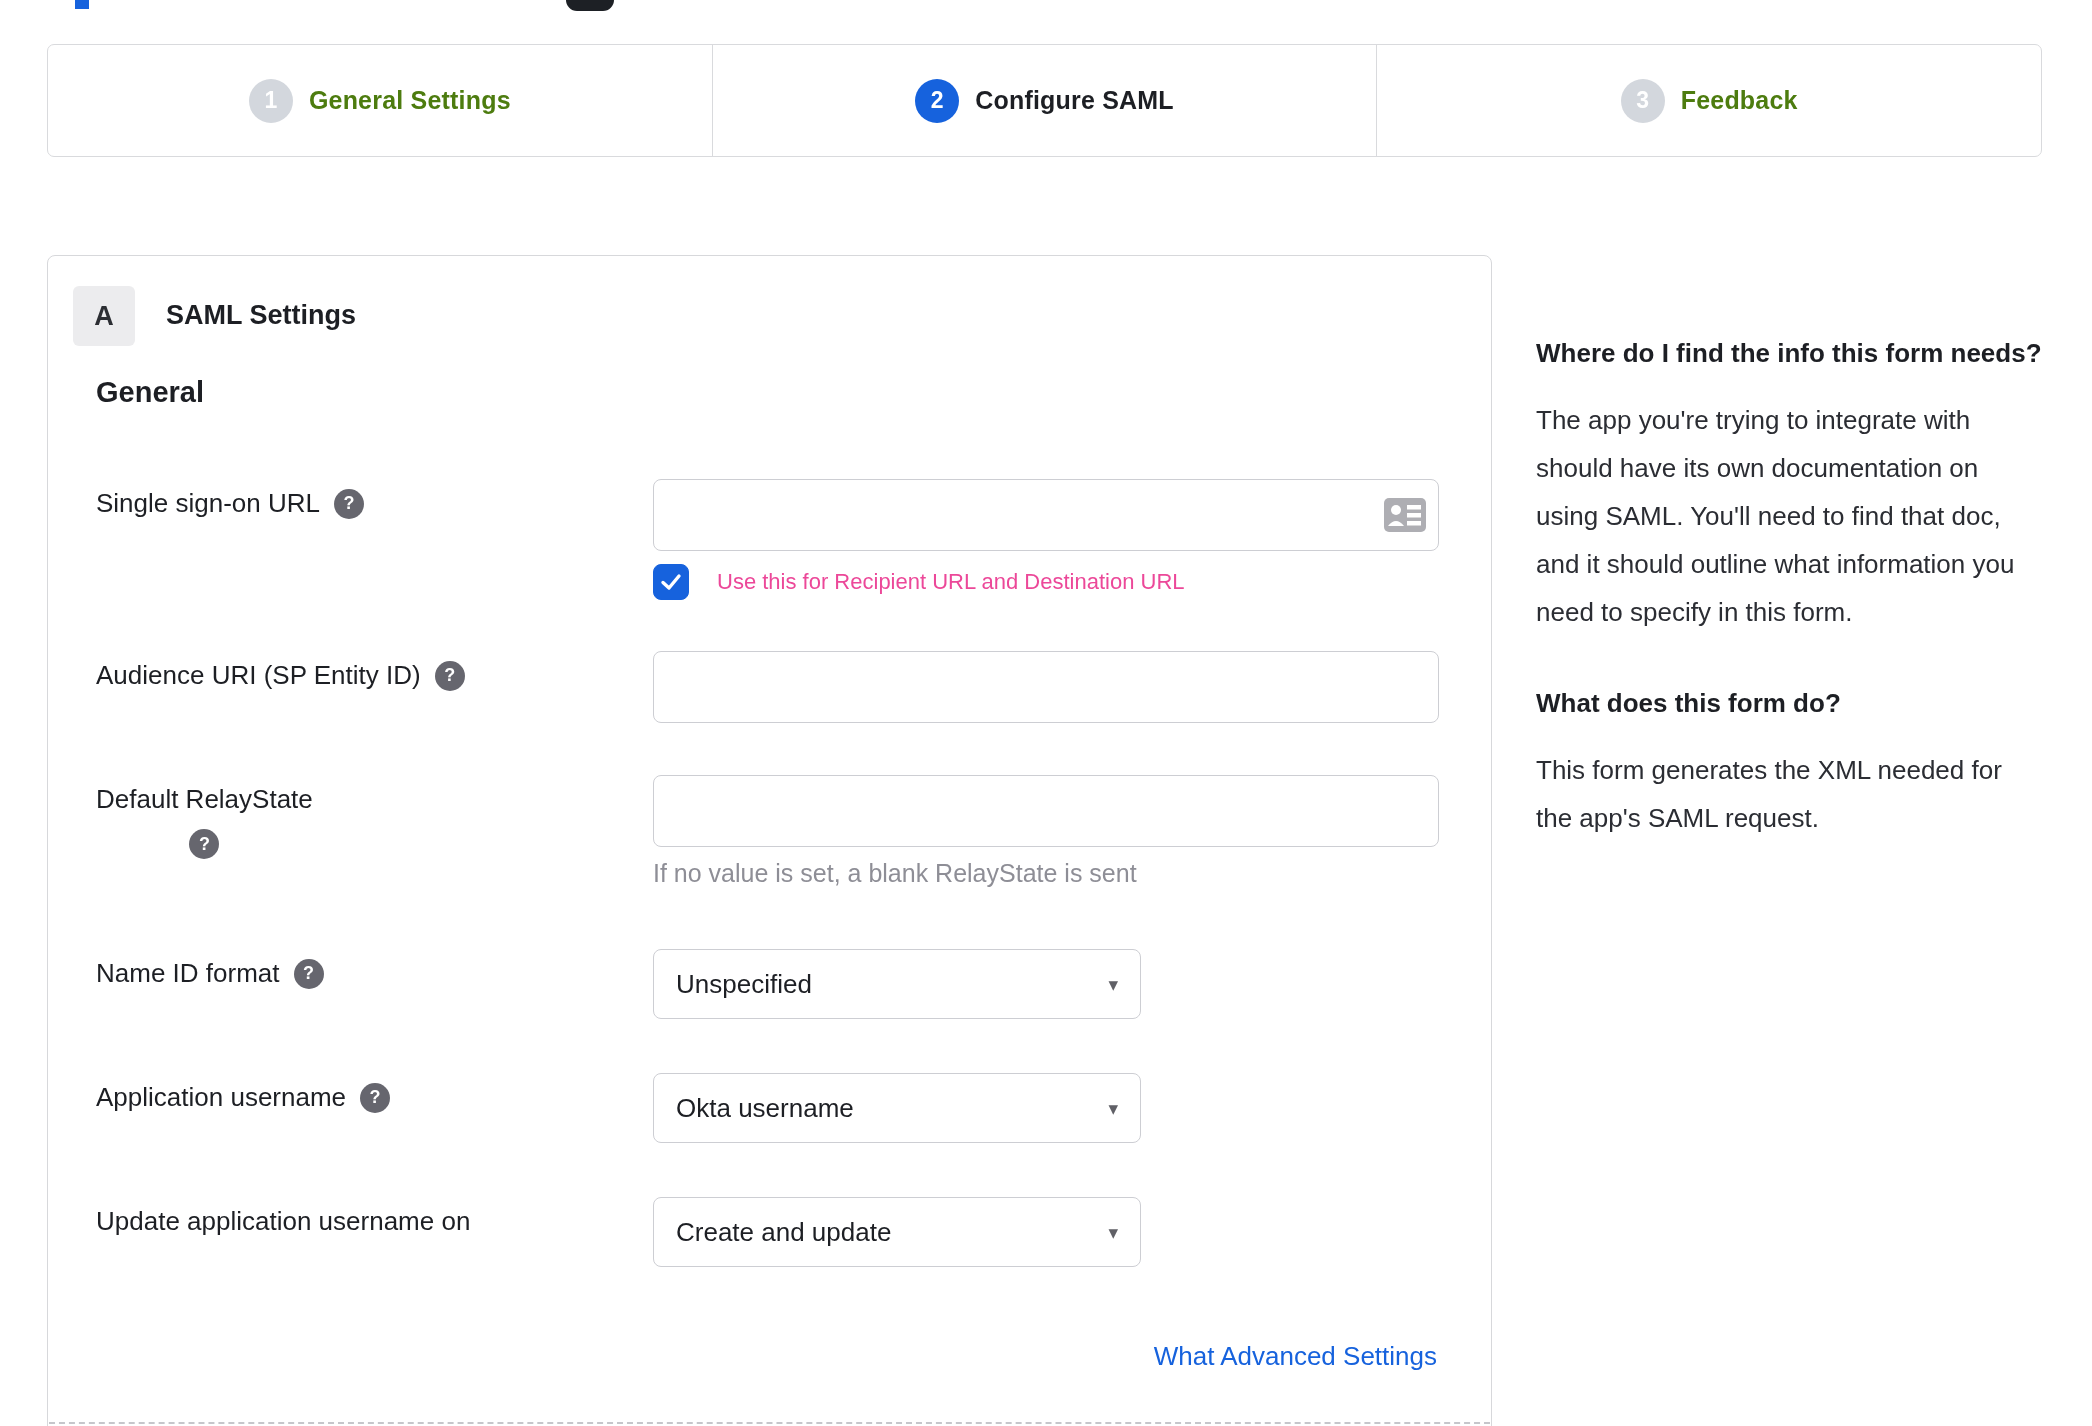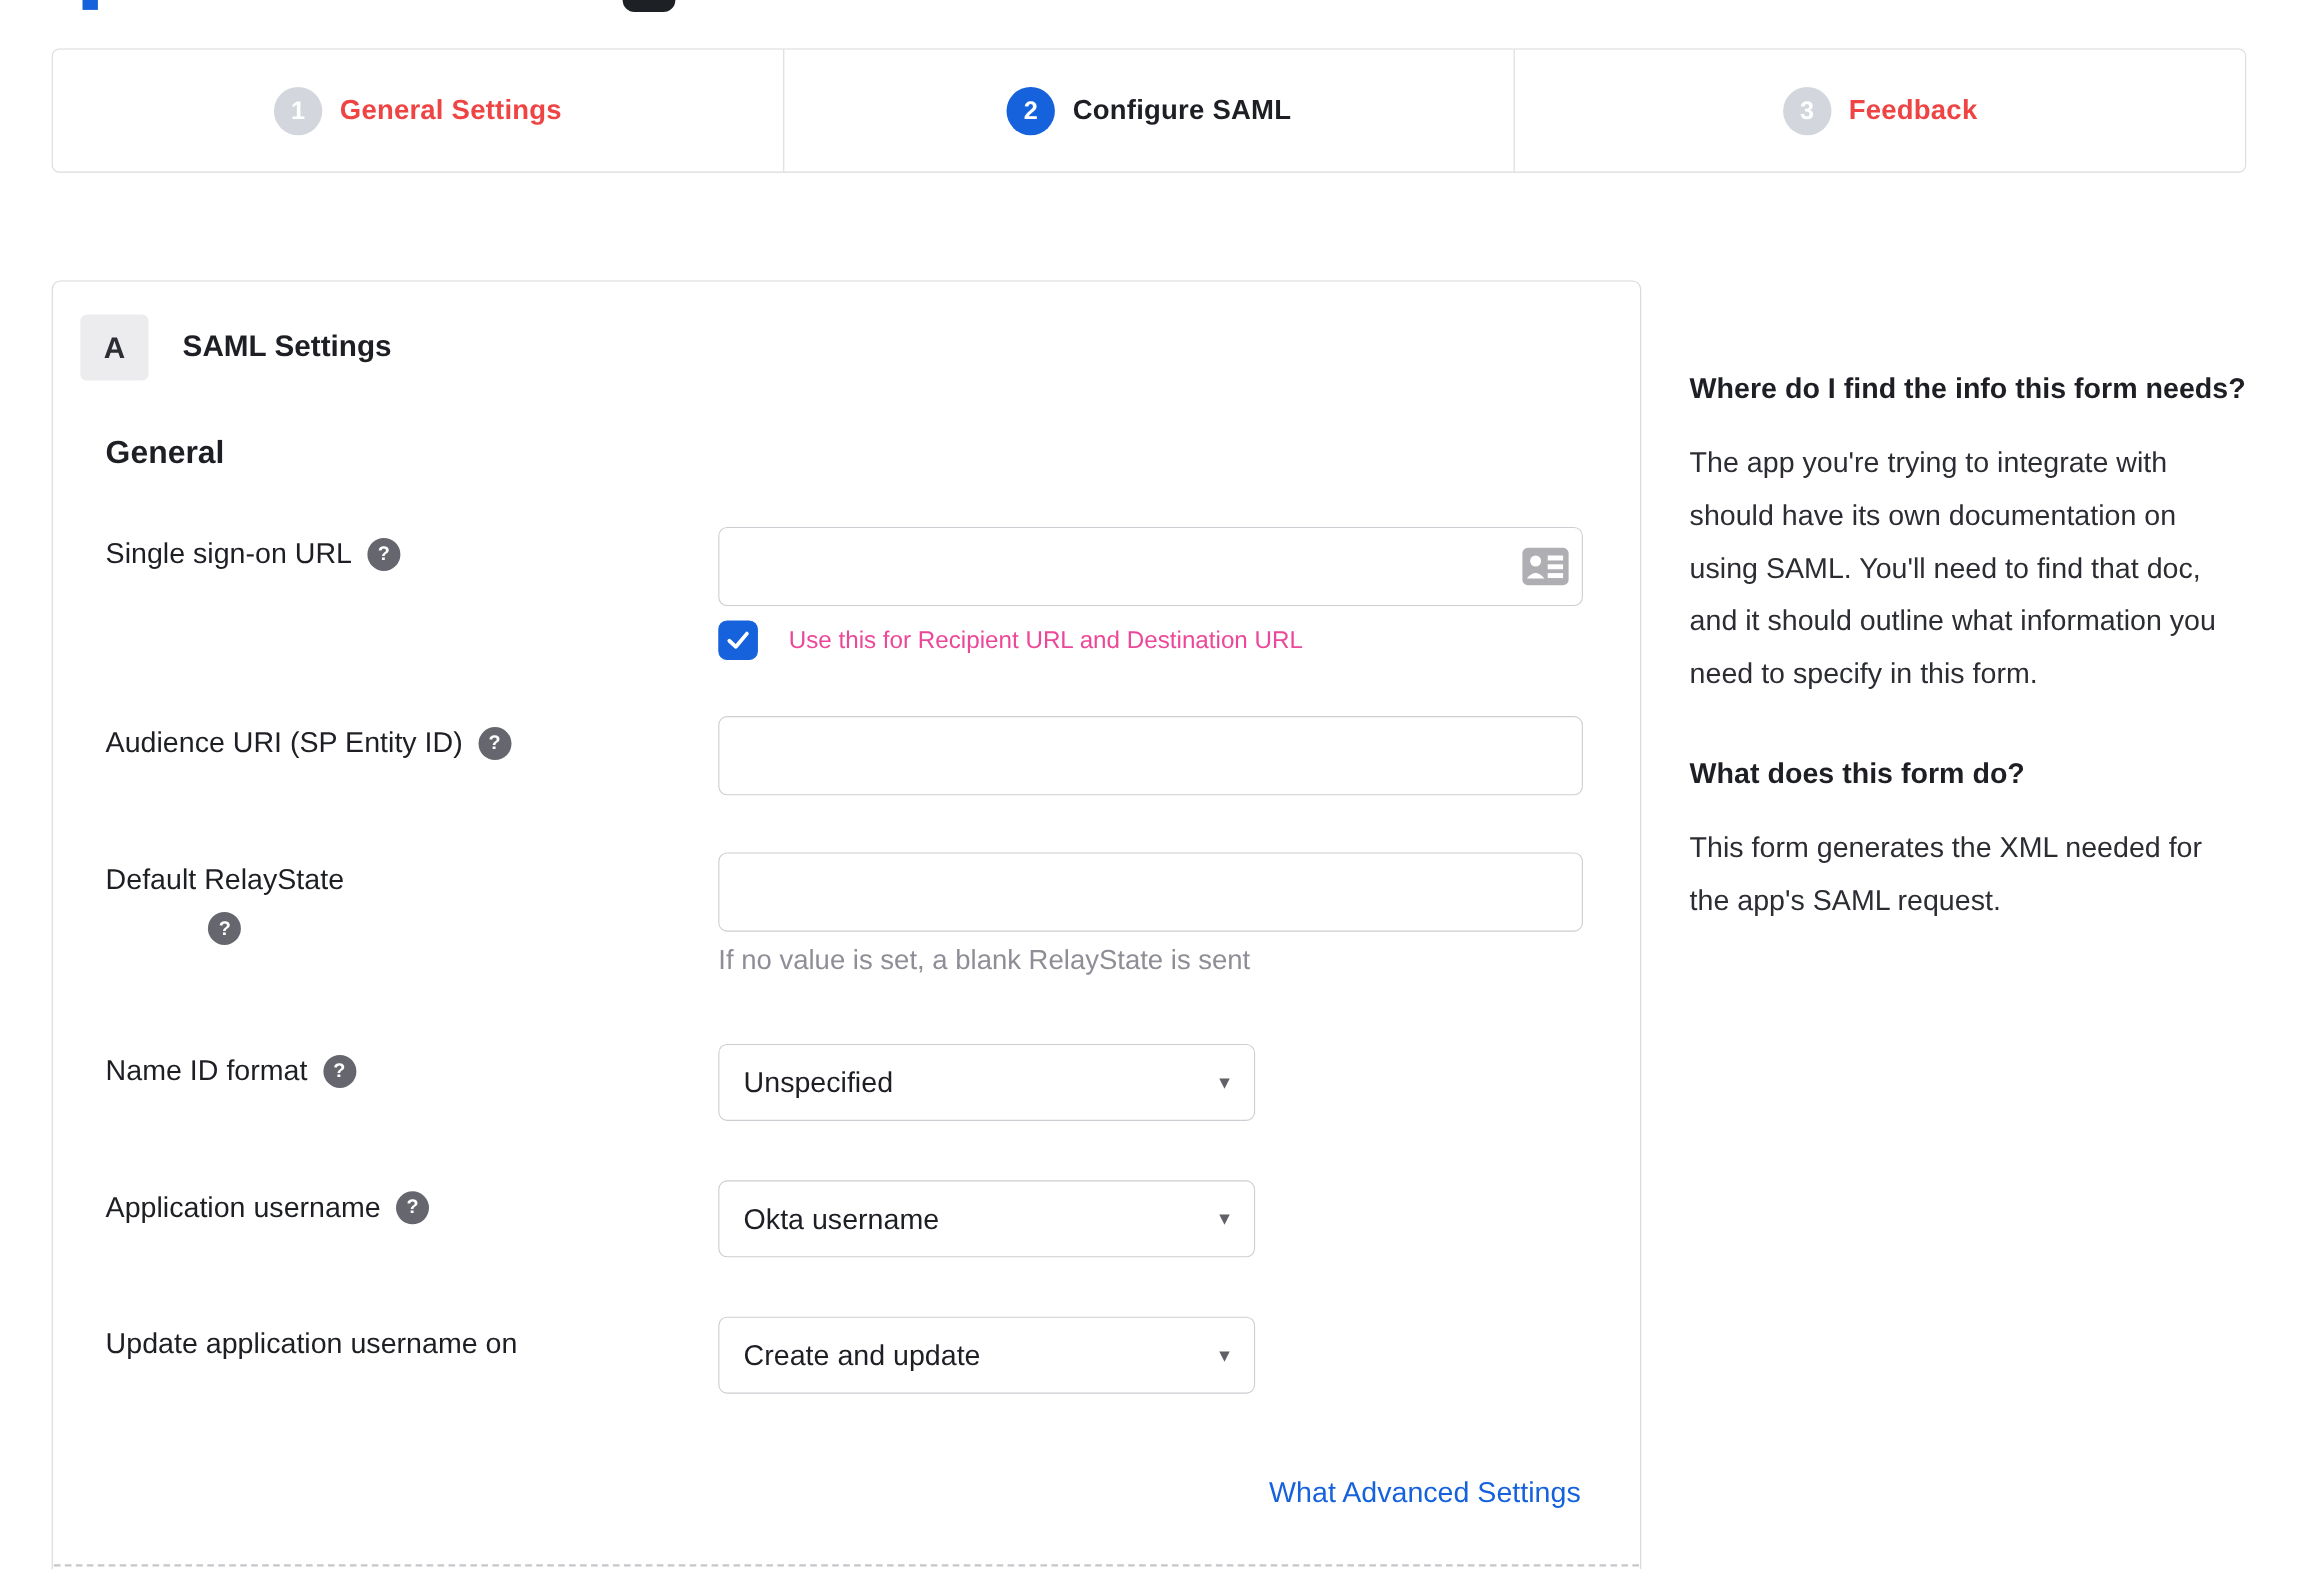--- a/index.html
+++ b/index.html
@@ -11,32 +11,32 @@
   .artifact-dark { position:absolute; left:566px; top:0; width:48px; height:11px; background:#1d2025;
                    border-radius:0 0 12px 12px; }
 
   
   .stepper { position:absolute; left:47px; top:44px; width:1995px; height:113px;
              display:flex; border:1px solid #d9dadd; border-radius:7px; background:#fff; }
   .step { flex:1 1 0; display:flex; align-items:center; justify-content:center; gap:16px; }
   .step + .step { border-left:1px solid #d9dadd; }
   .step-circle { width:44px; height:44px; border-radius:50%; display:flex; align-items:center; justify-content:center;
                  font-size:23px; font-weight:bold; color:#fff; background:#d3d7dd; }
-  .step-label { font-size:25px; font-weight:bold; color:#ef4444; letter-spacing:.2px; }
+  .step-label { font-size:25px; font-weight:bold; color:#4d7c0f; letter-spacing:.2px; }
   .step.active .step-circle { background:#1662dd; }
   .step.active .step-label { color:#1d1f24; }
 
   
   .panel { position:absolute; left:47px; top:255px; width:1445px; height:1240px;
            border:1px solid #d7d8db; border-radius:8px; background:#fff; }
   .panel-badge { position:absolute; left:25px; top:30px; width:62px; height:60px; background:#ececee;
                  border-radius:6px; display:flex; align-items:center; justify-content:center;
                  font-size:27px; font-weight:bold; color:#2c2e33; }
   .panel-title { position:absolute; left:118px; top:44px; font-size:27px; font-weight:bold; }
-  .group-heading { position:absolute; left:48px; top:140px; font-size:29px; font-weight:bold;text-align:right; }
+  .group-heading { position:absolute; left:48px; top:120px; font-size:29px; font-weight:bold;text-align:right; }
 
   .field-label { position:absolute; left:48px; font-size:26px; color:#1d1f24; display:flex; align-items:center; gap:14px; }
   .help-icon { width:30px; height:30px; border-radius:50%; background:#66666e; color:#fff;
                font-size:18px; font-weight:bold; display:inline-flex; align-items:center; justify-content:center; }
 
   .text-input { position:absolute; left:605px; width:786px; height:72px; border:1px solid #cdced3;
                 border-radius:8px; background:#fff; font-size:26px; padding:0 70px 0 22px;
                 font-family:"Liberation Sans", sans-serif; color:#1d1f24; outline:none; }
   .input-icon { position:absolute; left:1335px; width:44px; height:36px; }
 

